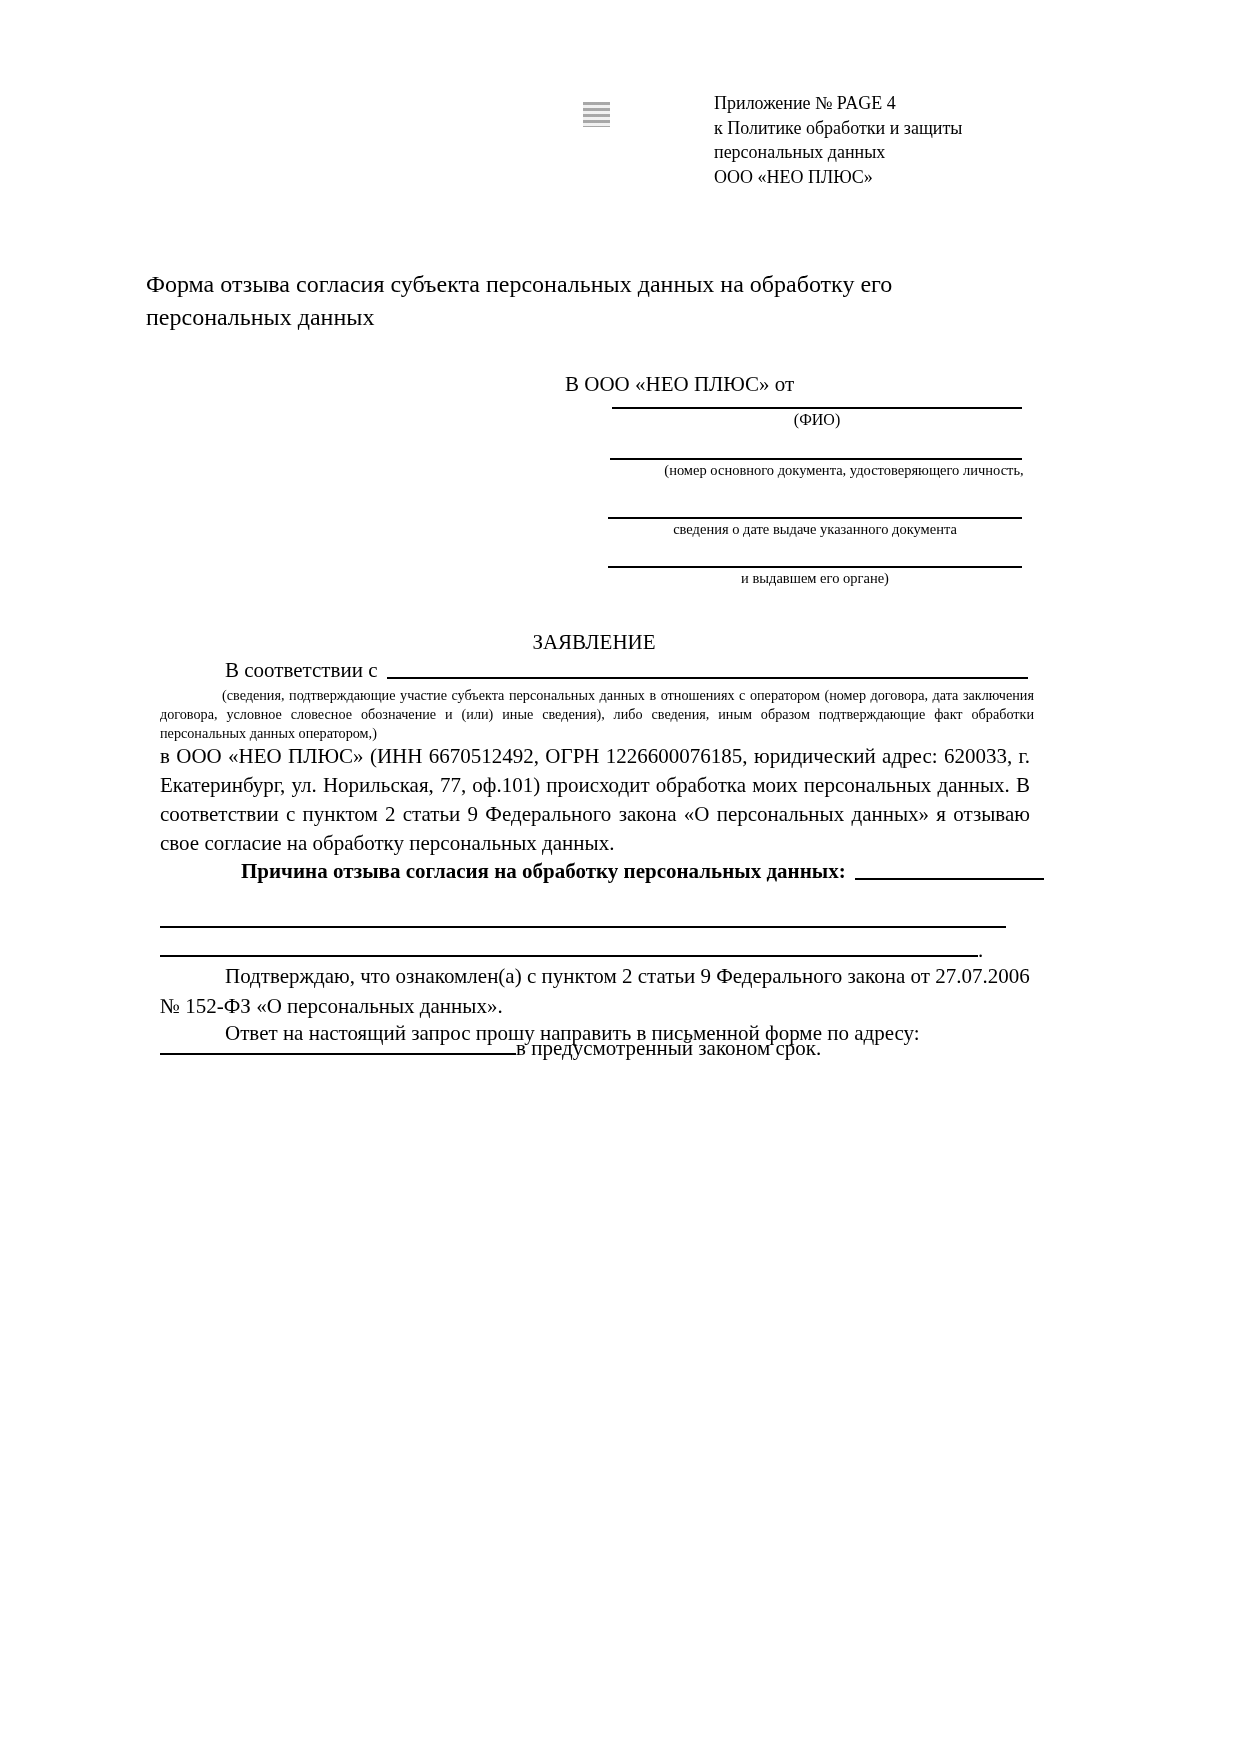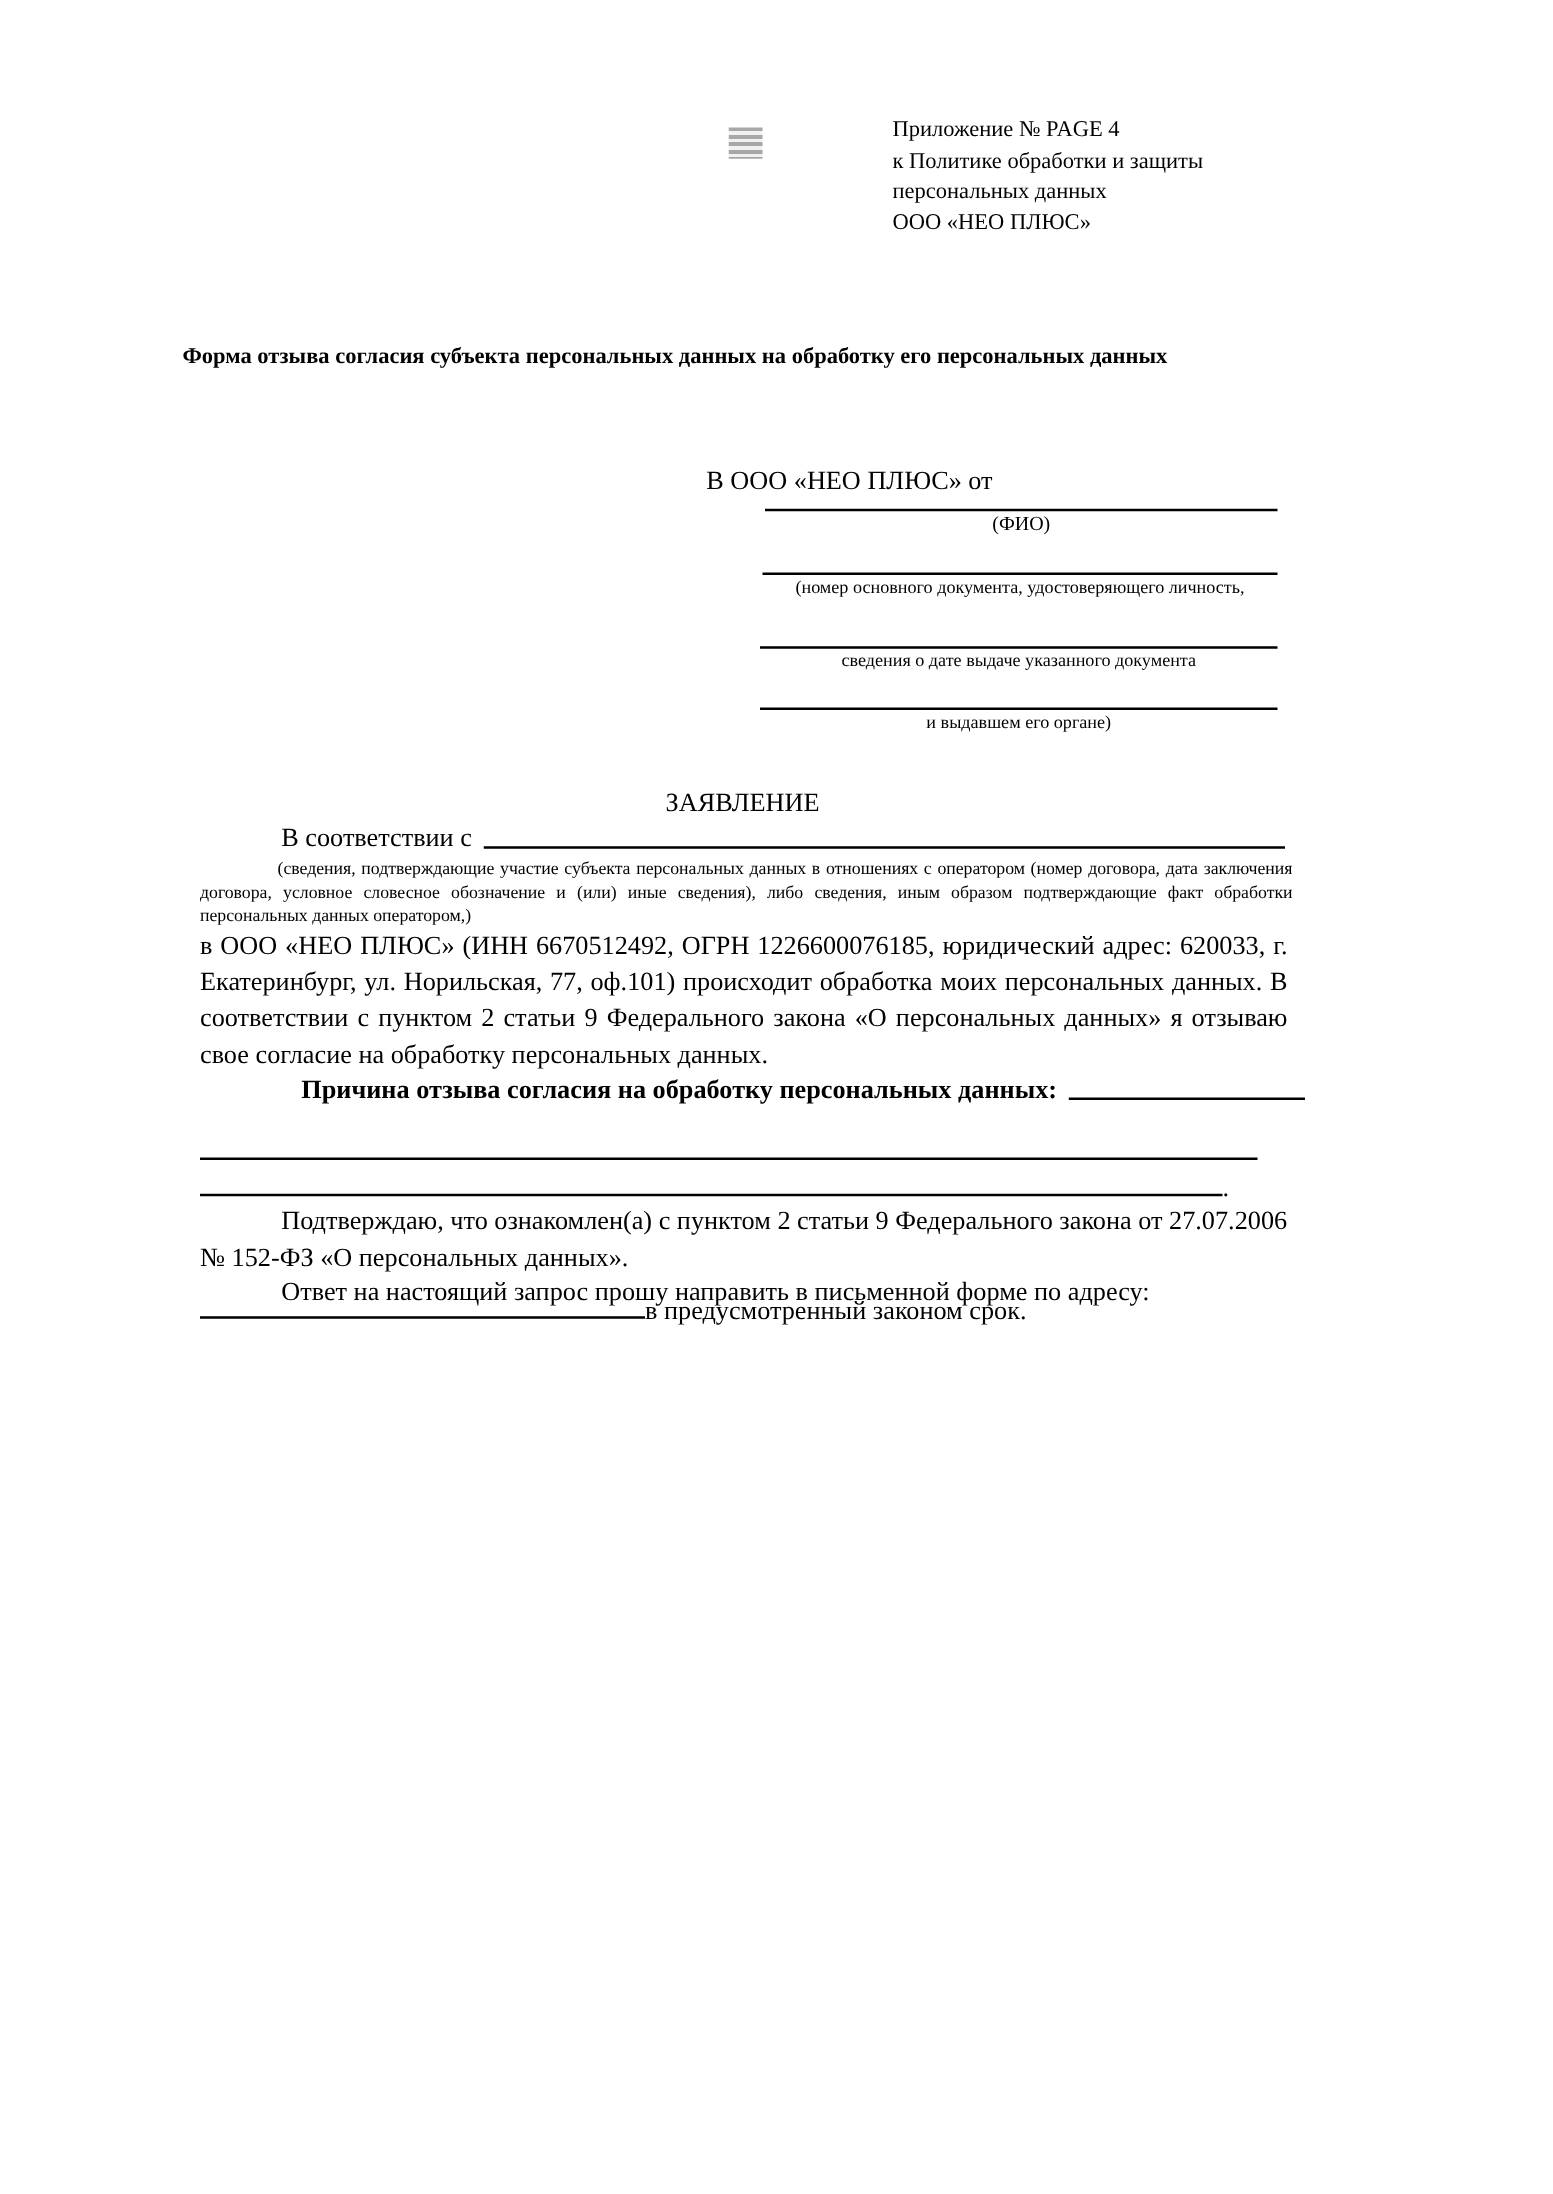--- a/index.html
+++ b/index.html
@@ -16,32 +16,32 @@
     background:repeating-linear-gradient(180deg,#8a8a8a 0 3px,#ececec 3px 6px);
     opacity:.75;
   }
   .hdr{
     position:absolute;left:714px;top:91px;width:310px;
     font-size:18px;line-height:24.5px;
   }
   
   .title{
     position:absolute;left:146px;top:268px;width:890px;
-    font-size:18px;font-weight:bold;line-height:33px;margin:0;
+    font-size:24px;font-weight:normal;line-height:33px;margin:0;
   }
   
   .addr-intro{position:absolute;left:565px;top:372px;font-size:21px;}
   .field-line{position:absolute;border-top:2px solid #000;height:0;}
   .fl1{left:612px;top:407px;width:410px;}
   .fl2{left:610px;top:458px;width:412px;}
   .fl3{left:608px;top:517px;width:414px;}
   .fl4{left:608px;top:566px;width:414px;}
   .field-cap{position:absolute;text-align:center;}
   .fc1{left:612px;top:411px;width:410px;font-size:16px;}
-  .fc2{left:604px;top:462px;width:424px;font-size:14.5px;text-align:center;}
+  .fc2{left:632px;top:462px;width:424px;font-size:14.5px;text-align:center;}
   .fc3{left:608px;top:521px;width:414px;font-size:14.5px;}
   .fc4{left:608px;top:570px;width:414px;font-size:14.5px;}
   
   .heading{position:absolute;left:160px;top:630px;width:868px;text-align:center;font-size:21px;}
   .opening{position:absolute;left:160px;top:658px;width:868px;display:flex;font-size:21px;}
   .opening .lead{margin-left:65px;white-space:nowrap;}
   .fill{flex:1;border-bottom:2px solid #000;margin-bottom:4px;margin-left:9px;}
   .footnote{
     position:absolute;left:160px;top:686px;width:874px;
     font-size:14.2px;line-height:19px;text-align:justify;text-indent:62px;

